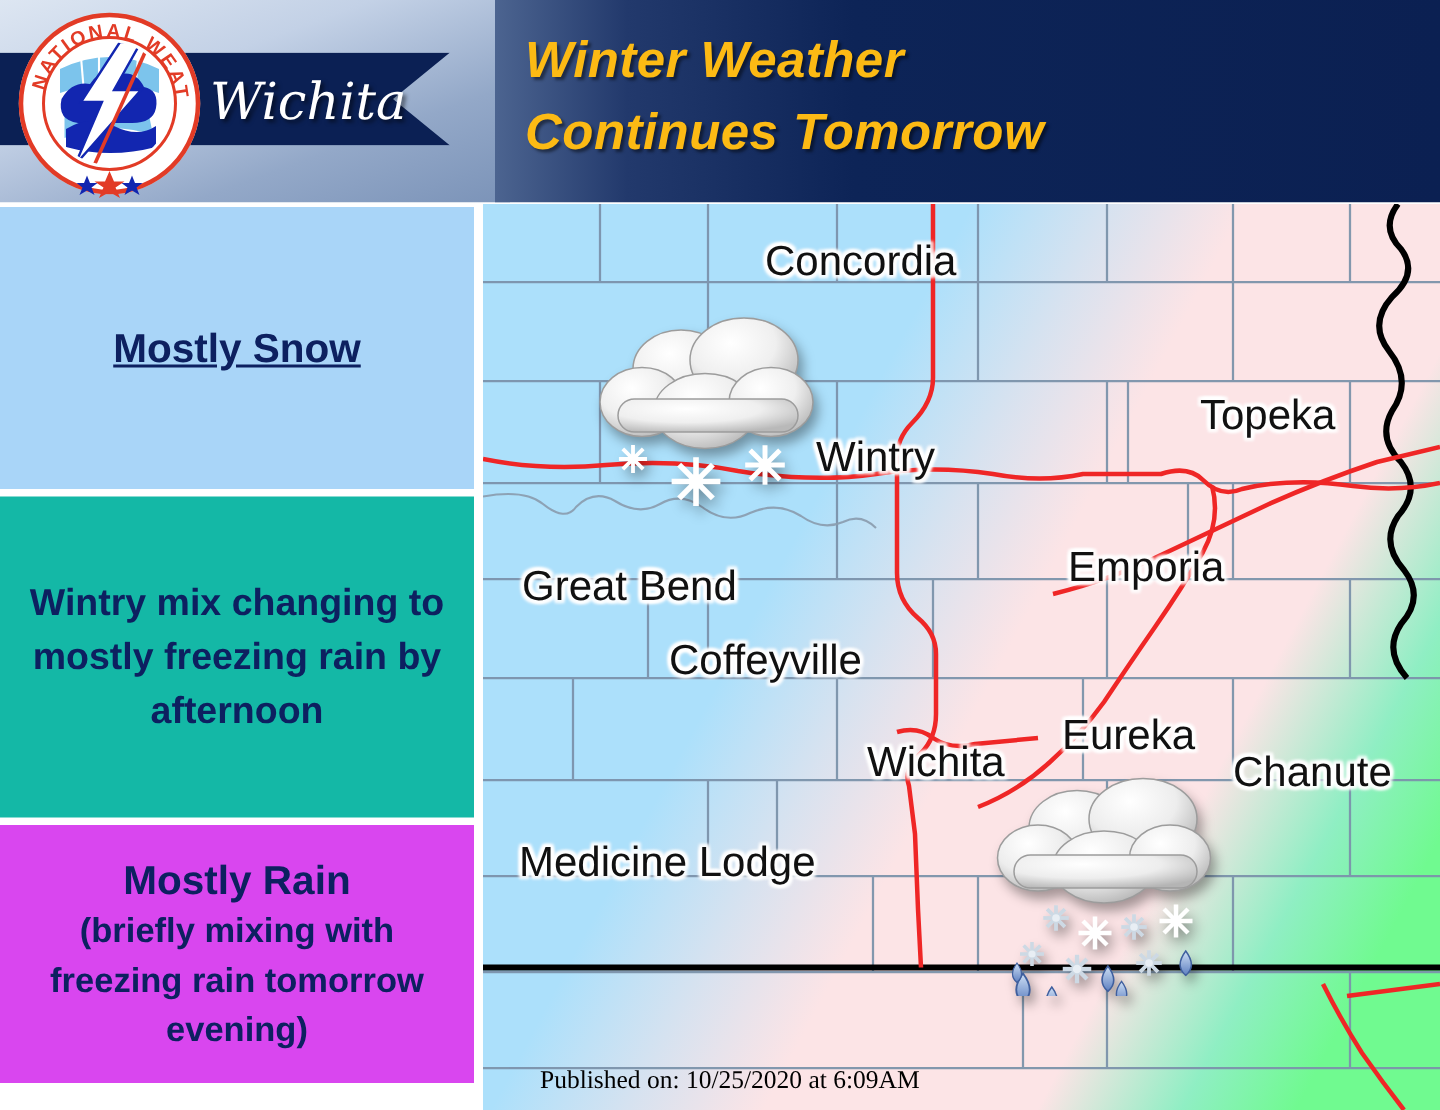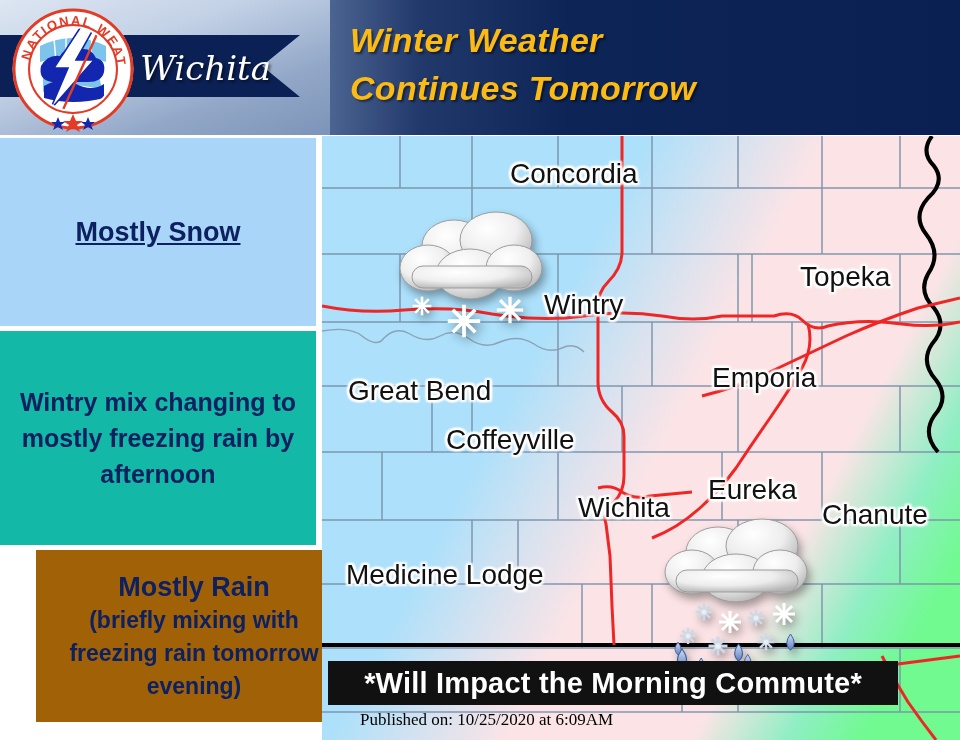--- a/index.html
+++ b/index.html
@@ -27,21 +27,21 @@
   
   .seal{position:absolute;left:10px;top:6px;width:126px;height:126px;}
   .seal svg{display:block;}
 
   
   .panel{position:absolute;left:0;width:316px;display:flex;flex-direction:column;
       align-items:center;justify-content:center;text-align:center;color:#0d2060;
       font-weight:bold;box-sizing:border-box;padding:4px 8px;}
   #panel-snow{top:138px;height:188px;background:#a9d5f8;font-size:27px;text-decoration:underline;}
   #panel-mix{top:331px;height:214px;background:#14b8a6;font-size:25px;line-height:36px;}
-  #panel-rain{top:550px;height:172px;background:#a16207;margin-left:36px;}
+  #panel-rain{top:550px;height:172px;background:#d946ef;}
   .rain-title{font-size:27px;line-height:34px;}
   .rain-sub{font-size:23px;line-height:33px;}
 
   
   #map{position:absolute;left:322px;top:136px;width:638px;height:604px;overflow:hidden;
        background:#ace0fb;}
   #map-grad{position:absolute;inset:0;
       background:
         linear-gradient(118deg,
           rgba(172,214,250,0) 0%,
@@ -350,16 +350,15 @@
               <line x1="0" y1="-10" x2="0" y2="10"></line>
             <line x1="-7" y1="-7" x2="7" y2="7"></line>
               <line x1="-7" y1="7" x2="7" y2="-7"></line>
             <circle r="3" fill="#e8eef4" stroke="none"></circle>
           </g>
         </g>
       </svg>
     </div>
   </div>
 
-  <div id="impact">*Will Impact the Morning Commute*</div>
   <div id="published">Published on: 10/25/2020 at 6:09AM</div>
 
 </div>
 
 </body></html>

